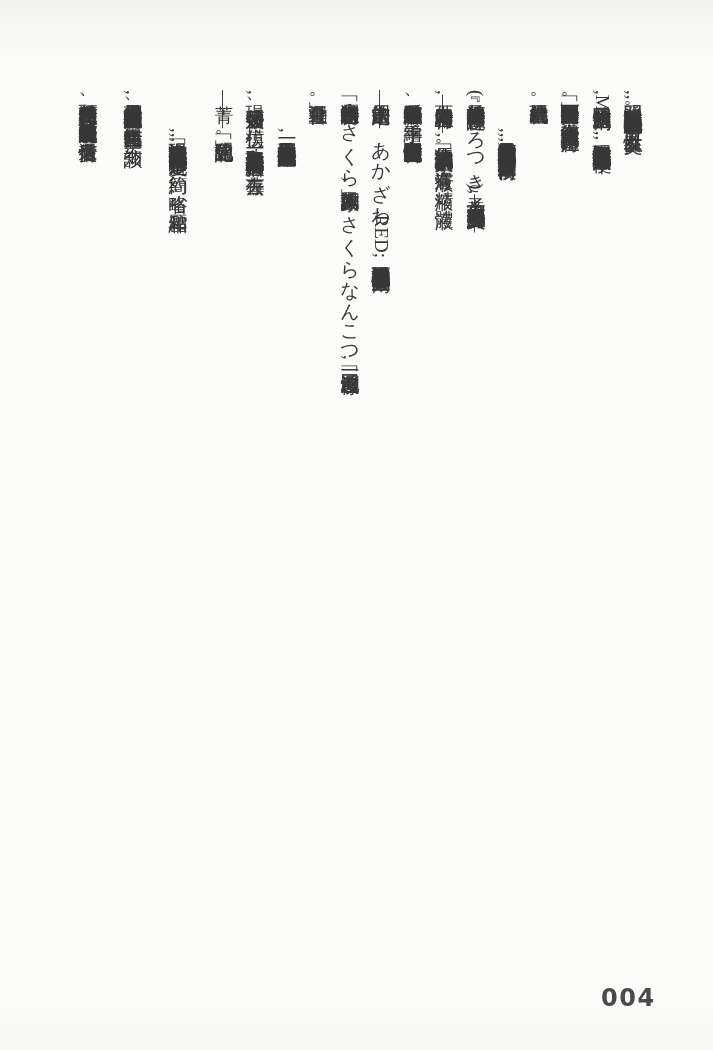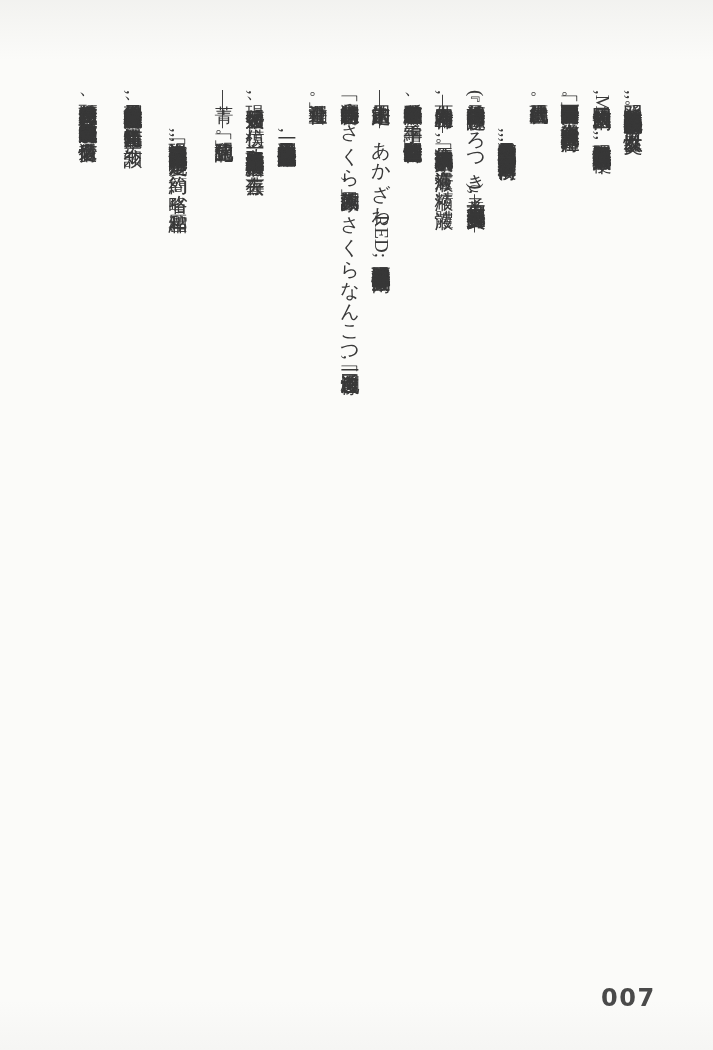--- a/index.html
+++ b/index.html
@@ -84,14 +84,14 @@
     <div class="col c9">定用法的畫家——あかざわRED就證明了擬音的表現可以成為作家的代名詞;帶動了女性高潮</div>
     <div class="col c10">時獨特的言語崩壞體系「みさくら語」風潮的作家,みさくらなんこつ,也同樣創造了一波「漫</div>
     <div class="col c11">畫社會運動」。</div>
     <div class="col c12">　　以上只不過是極小一部分的例子,卻顯示了許多若不是成人漫畫恐怕根本不可能出現的表</div>
     <div class="col c13">現,是如何被發明、模仿、改良,最終固定為漫畫表現史上的一種手法,繼而被打磨、去蕪存</div>
     <div class="col c14">菁——「記號化」的過程。</div>
     <div class="col c15">　　在漫畫表現論中,所謂表現的「記號化」,粗略來說,就是形變、簡約、省略、和壓縮。一</div>
     <div class="col c16">般人最容易想到的例子,有像漫畫人物在吃驚時眼睛飛出來的表現、生氣時額角冒青筋、不知該</div>
     <div class="col c17">作何反應時黏在頭上的斗大汗珠、以及有所發現時於人物頭頂上冒出的驚嘆號等等。還有像愛情</div>
   </div>
-  <div class="page-number">007</div>
+  <div class="page-number">004</div>
 </div>
 
 </body></html>

